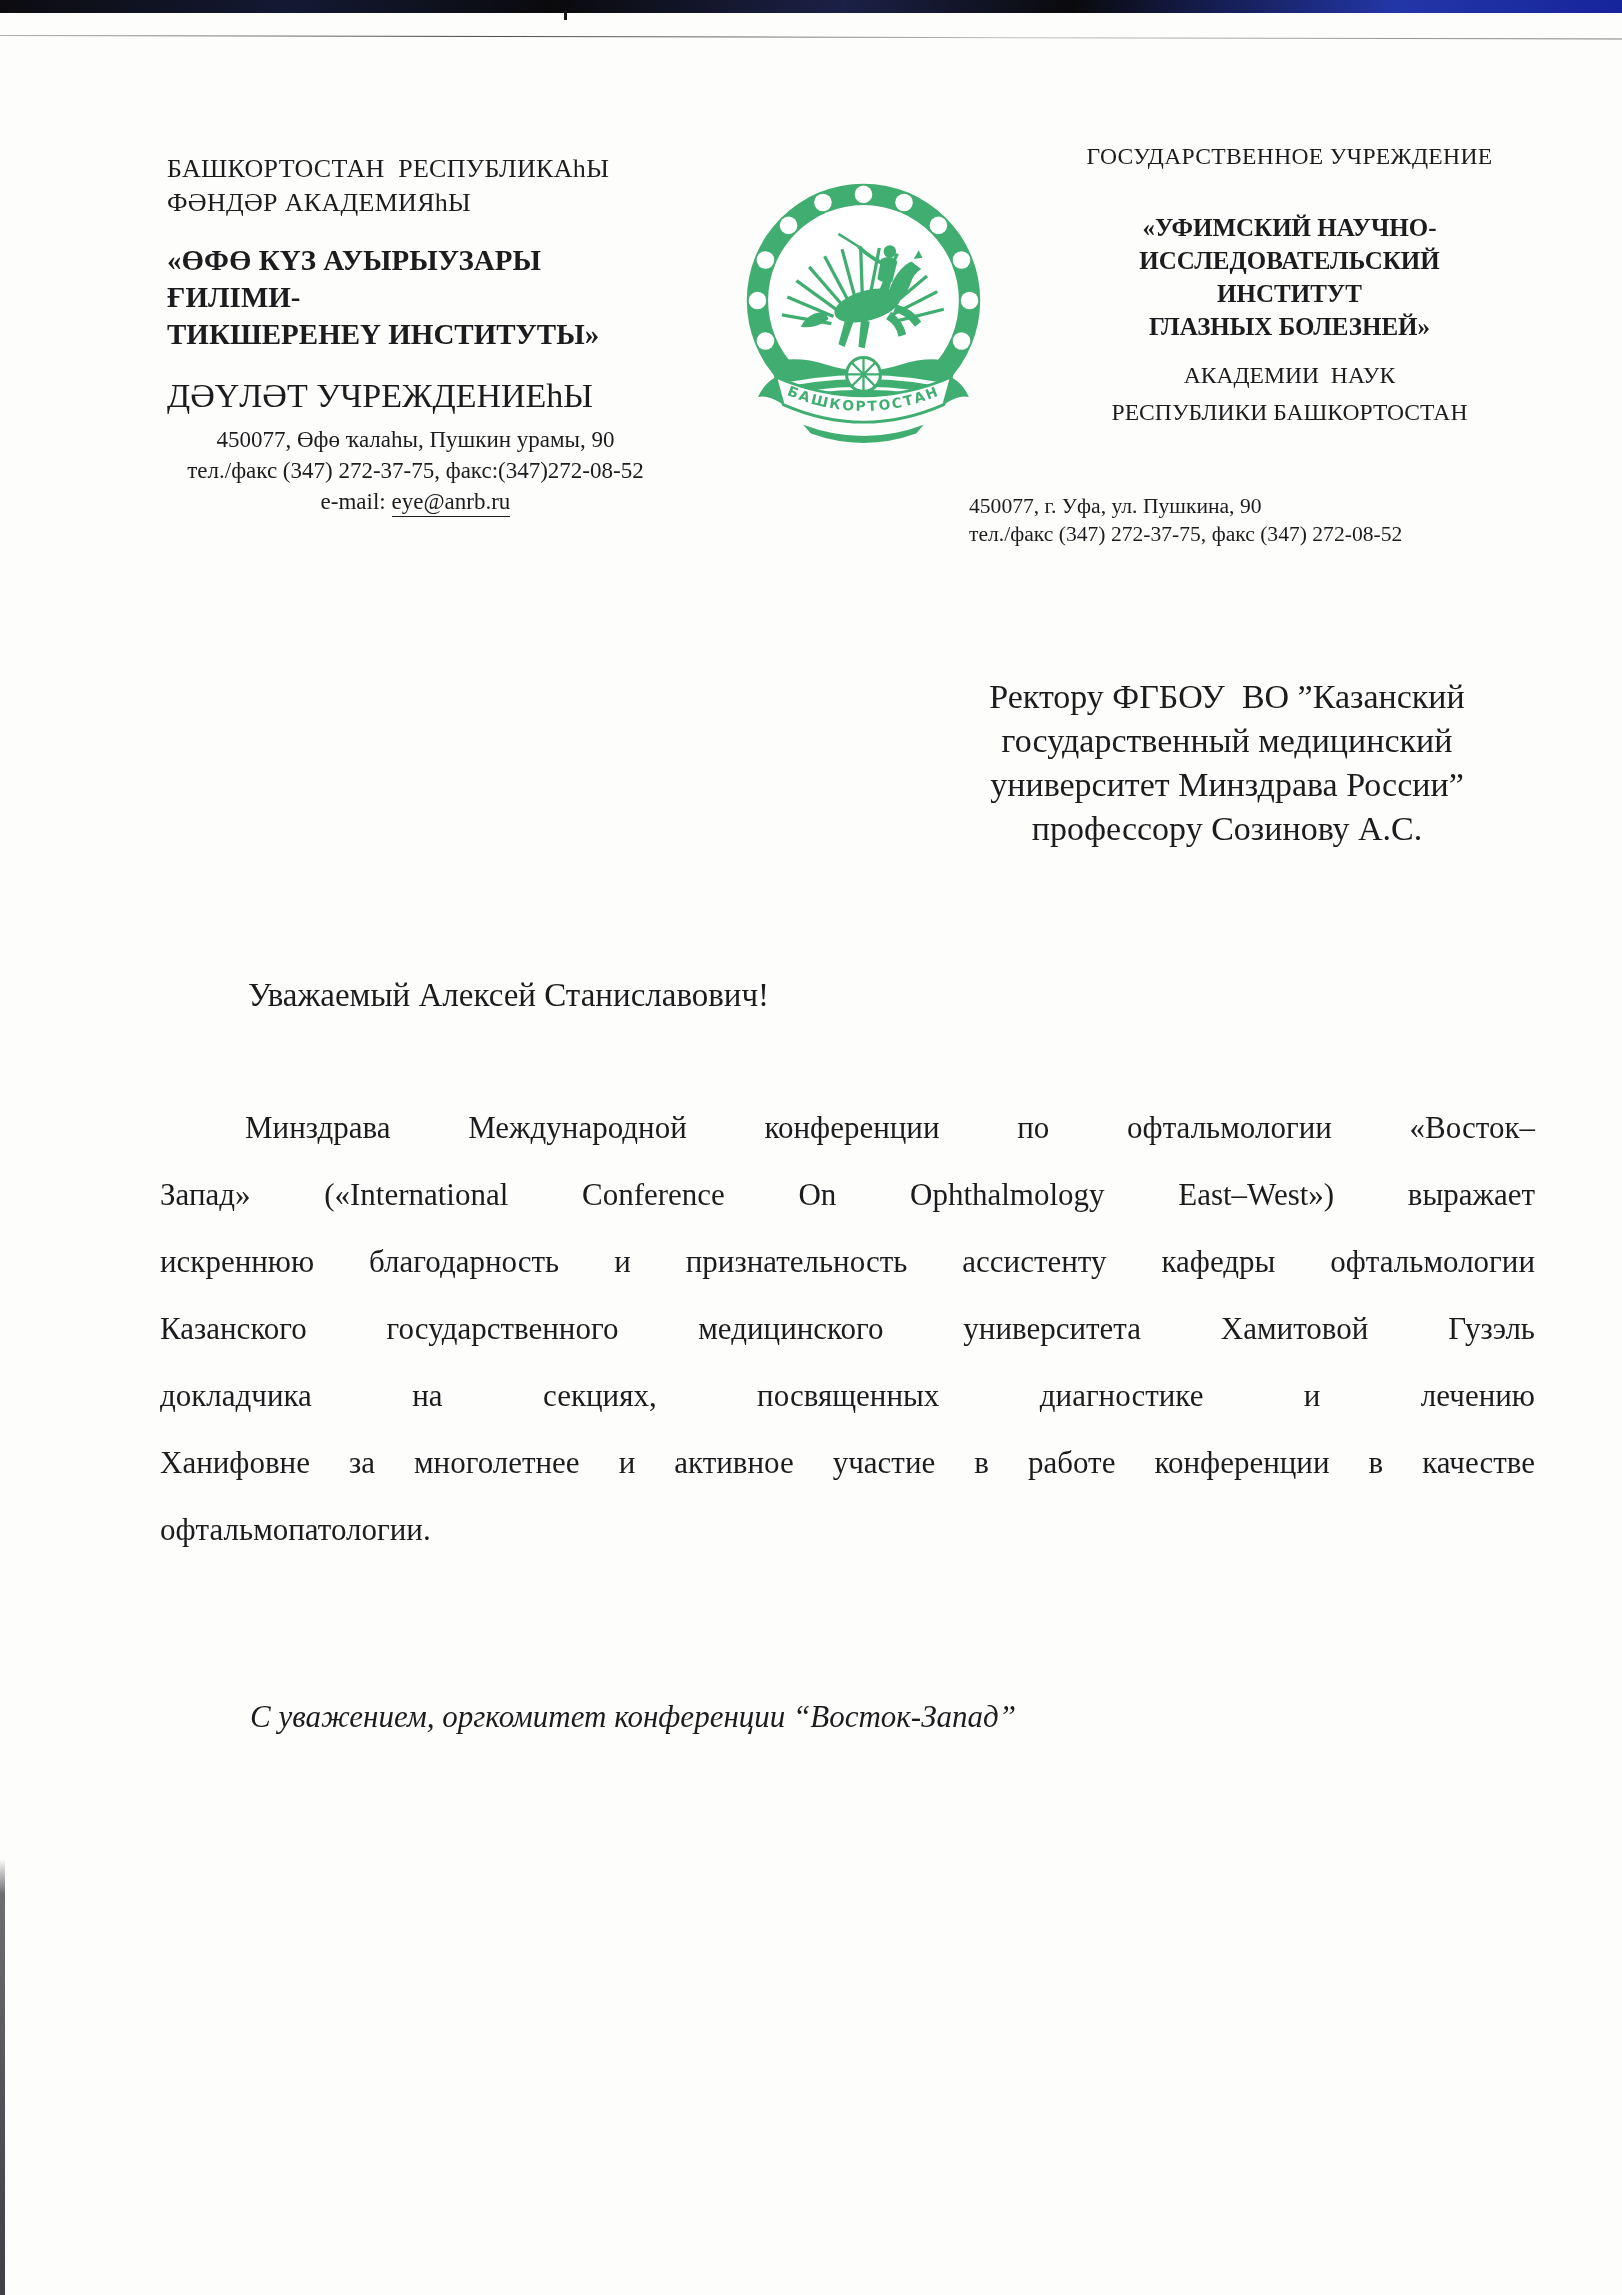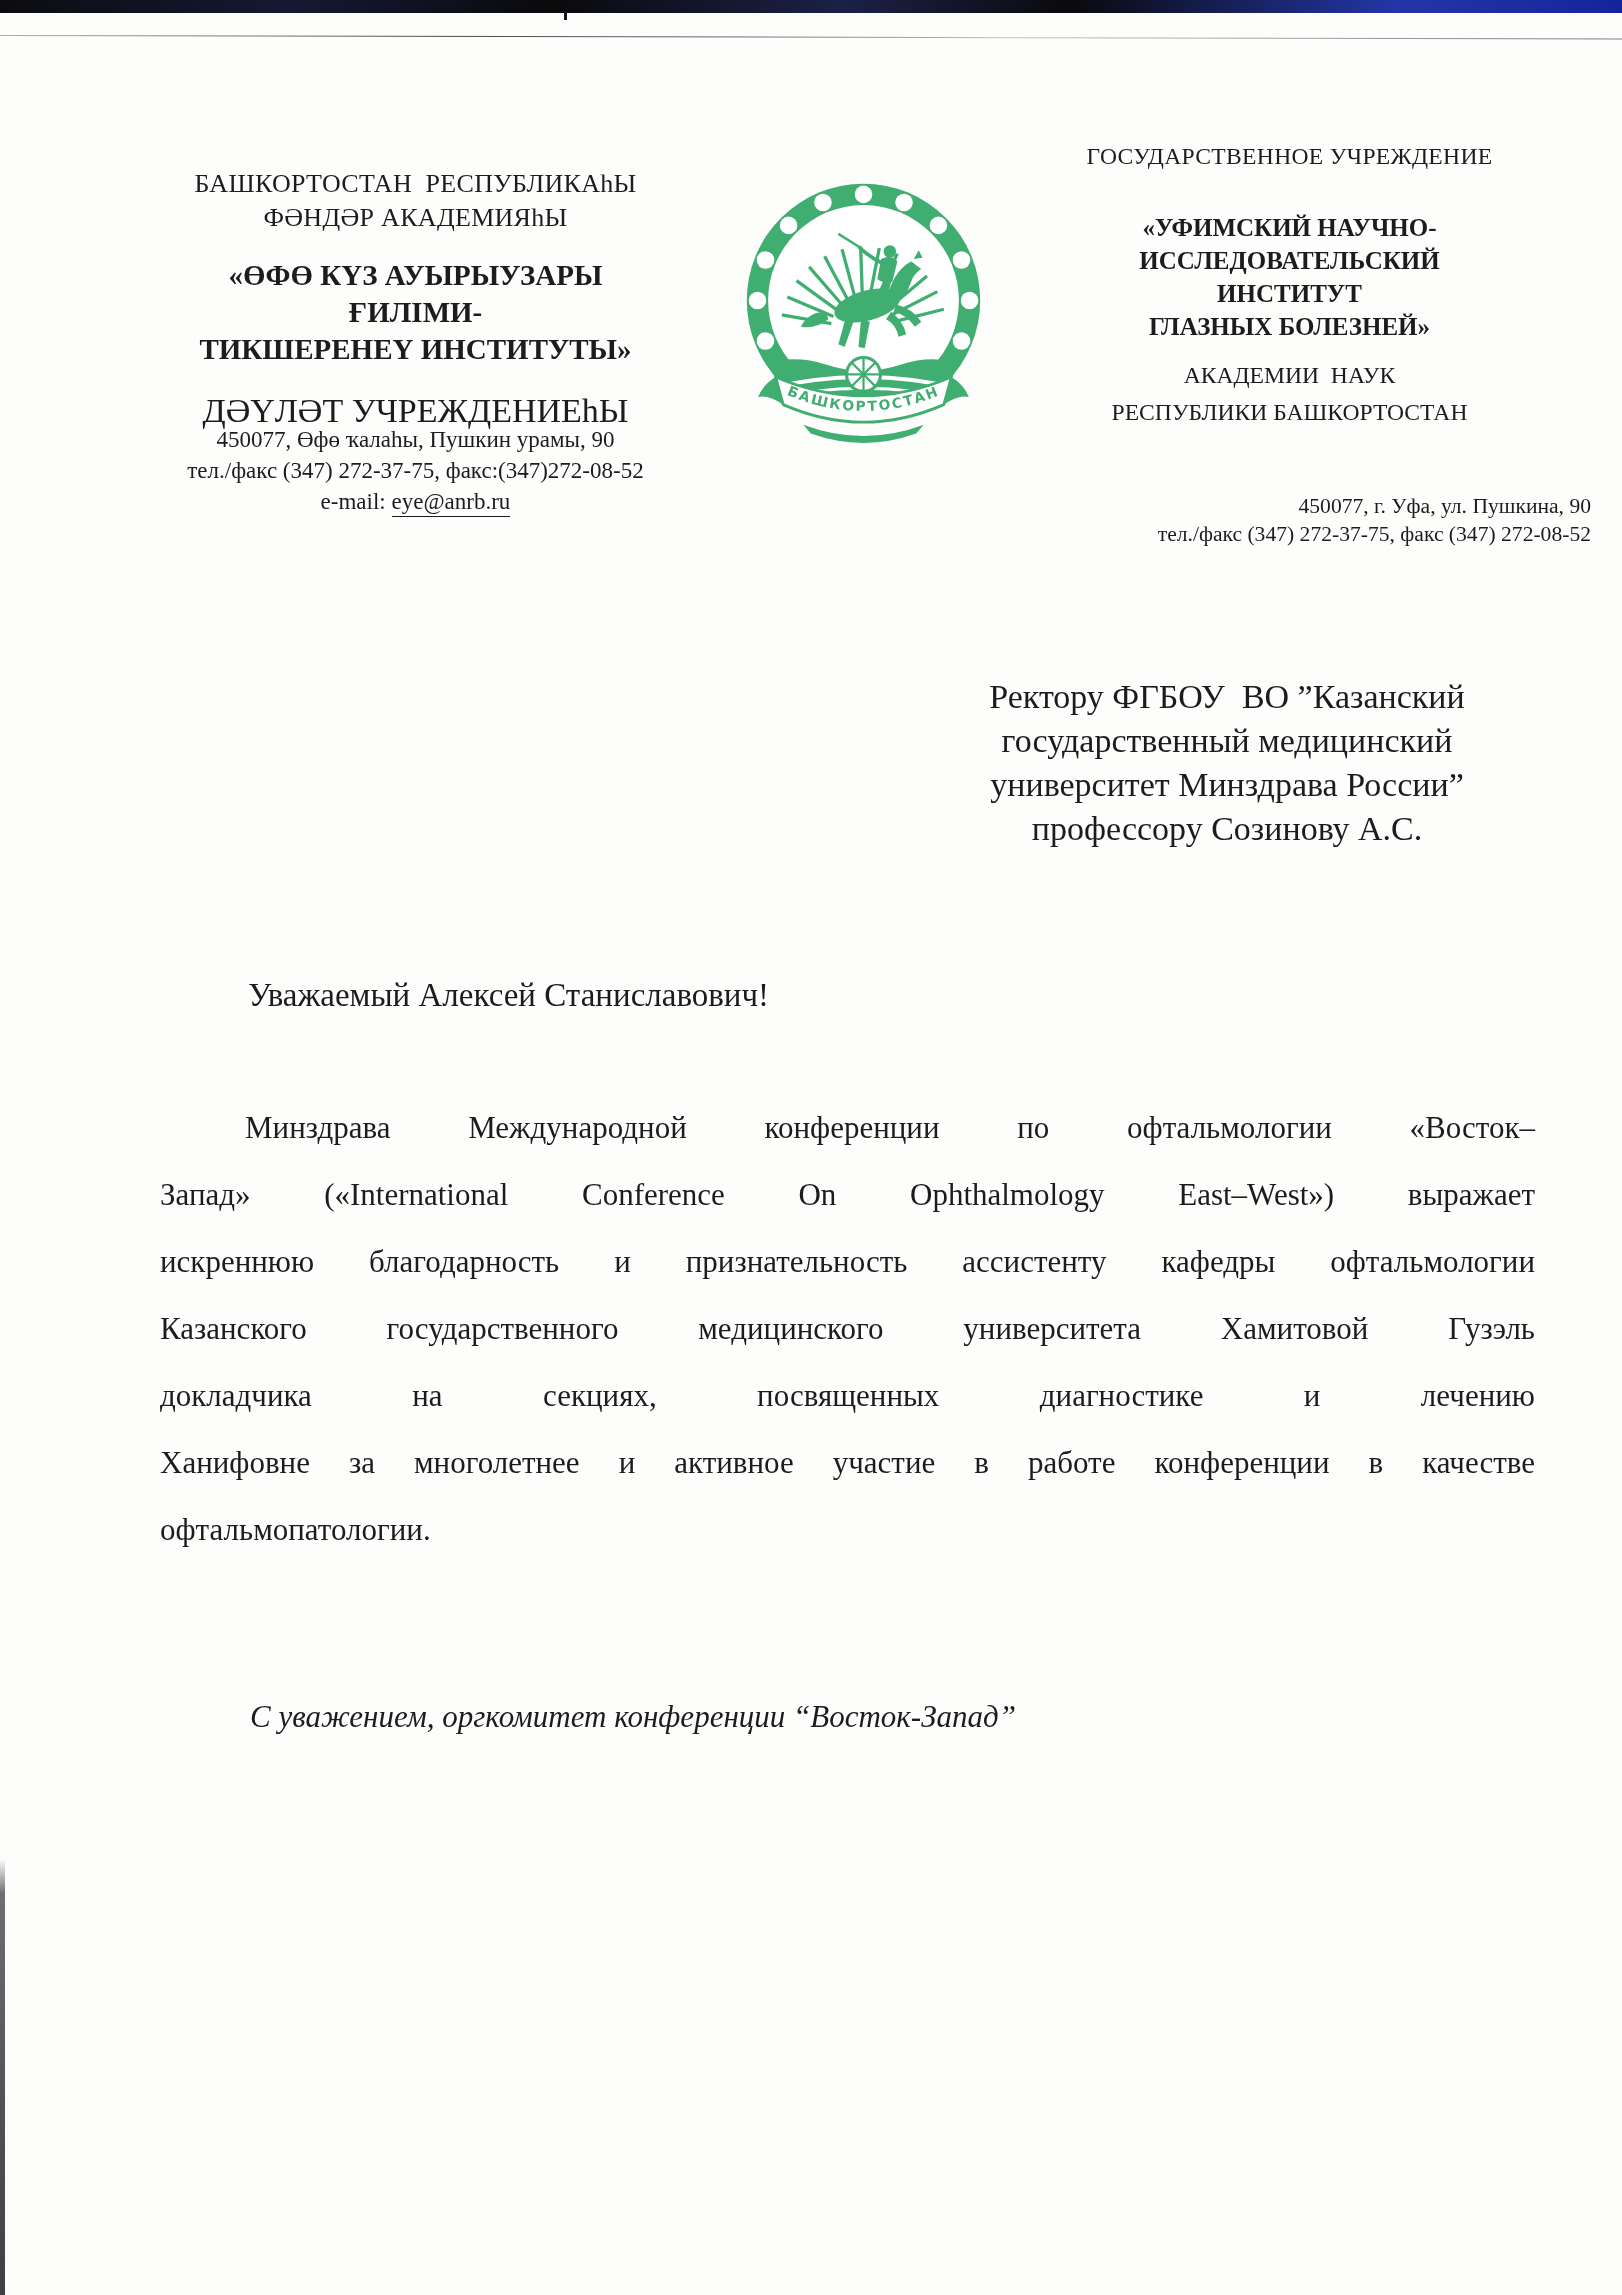--- a/index.html
+++ b/index.html
@@ -11,35 +11,35 @@
   
   .scan-top-band{position:absolute;left:0;top:0;width:1623px;height:13px;
     background:linear-gradient(90deg,#0c0c10 0%,#141933 18%,#0a0a0c 34%,#1b2147 52%,#0a0a0c 66%,#2336a8 86%,#16249b 100%);}
   .scan-top-tick{position:absolute;left:564px;top:10.5px;width:2.6px;height:9.8px;background:#15151a;}
   .scan-top-line{position:absolute;left:0;top:35px;width:1623px;height:1.3px;
     background:linear-gradient(90deg,rgba(110,110,110,.55),rgba(55,55,55,.9) 28%,rgba(70,70,75,.8) 45%,rgba(120,120,120,.45) 62%,rgba(85,85,90,.75) 100%);
     transform:rotate(0.12deg);transform-origin:left center;}
   .scan-left-edge{position:absolute;left:0;top:1859px;width:4.6px;height:437px;
     background:linear-gradient(180deg,rgba(85,85,90,0) 0%,rgba(85,85,90,.85) 8%,#4f4f55 60%,#3f3f45 100%);}
   
-  .lh-left{position:absolute;left:167px;top:167px;width:497px;text-align:center;}
+  .lh-left{position:absolute;left:167px;top:152px;width:497px;text-align:left;}
   .lh-left .org{font-size:26px;line-height:34px;letter-spacing:0.3px;}
   .lh-left .name{font-size:29px;line-height:37px;font-weight:700;margin-top:22px;}
   .lh-left .type{font-size:34px;line-height:34px;margin-top:26px;}
   .lh-left-contact{position:absolute;left:167px;top:424px;width:497px;text-align:center;
     font-size:23px;line-height:31px;}
   .underline{border-bottom:1.3px solid #1c1c1e;padding-bottom:2px;}
   .emblem{position:absolute;left:738px;top:181px;width:251px;height:264px;}
   .lh-right{position:absolute;left:1018px;top:143px;width:543px;text-align:center;}
   .lh-right .type{font-size:23.6px;line-height:26px;letter-spacing:0.3px;}
   .lh-right .name{font-size:25px;line-height:33px;font-weight:700;}
   .lh-right .name-block{margin-top:42px;}
   .lh-right .affil{font-size:23.6px;line-height:37px;}
   .lh-right .affil-block{margin-top:14px;}
-  .lh-right-contact{position:absolute;left:969px;top:492px;width:622px;text-align:right;
+  .lh-right-contact{position:absolute;left:969px;top:492px;width:622px;text-align:left;
     font-size:21.6px;line-height:28px;}
   
   .recipient{position:absolute;left:916px;top:675px;width:622px;text-align:center;
     font-size:34px;line-height:44px;}
   .salutation{position:absolute;left:160px;top:977px;width:1375px;padding-left:88px;
     box-sizing:border-box;text-align:left;font-size:33px;}
   .body-par{position:absolute;left:160px;top:1094px;width:1375px;font-size:31px;line-height:67px;}
   .body-line{text-align:justify;text-align-last:justify;-moz-text-align-last:justify;}
   .body-line.first{padding-left:85px;}
   .body-line.last{text-align:right;text-align-last:left;}

